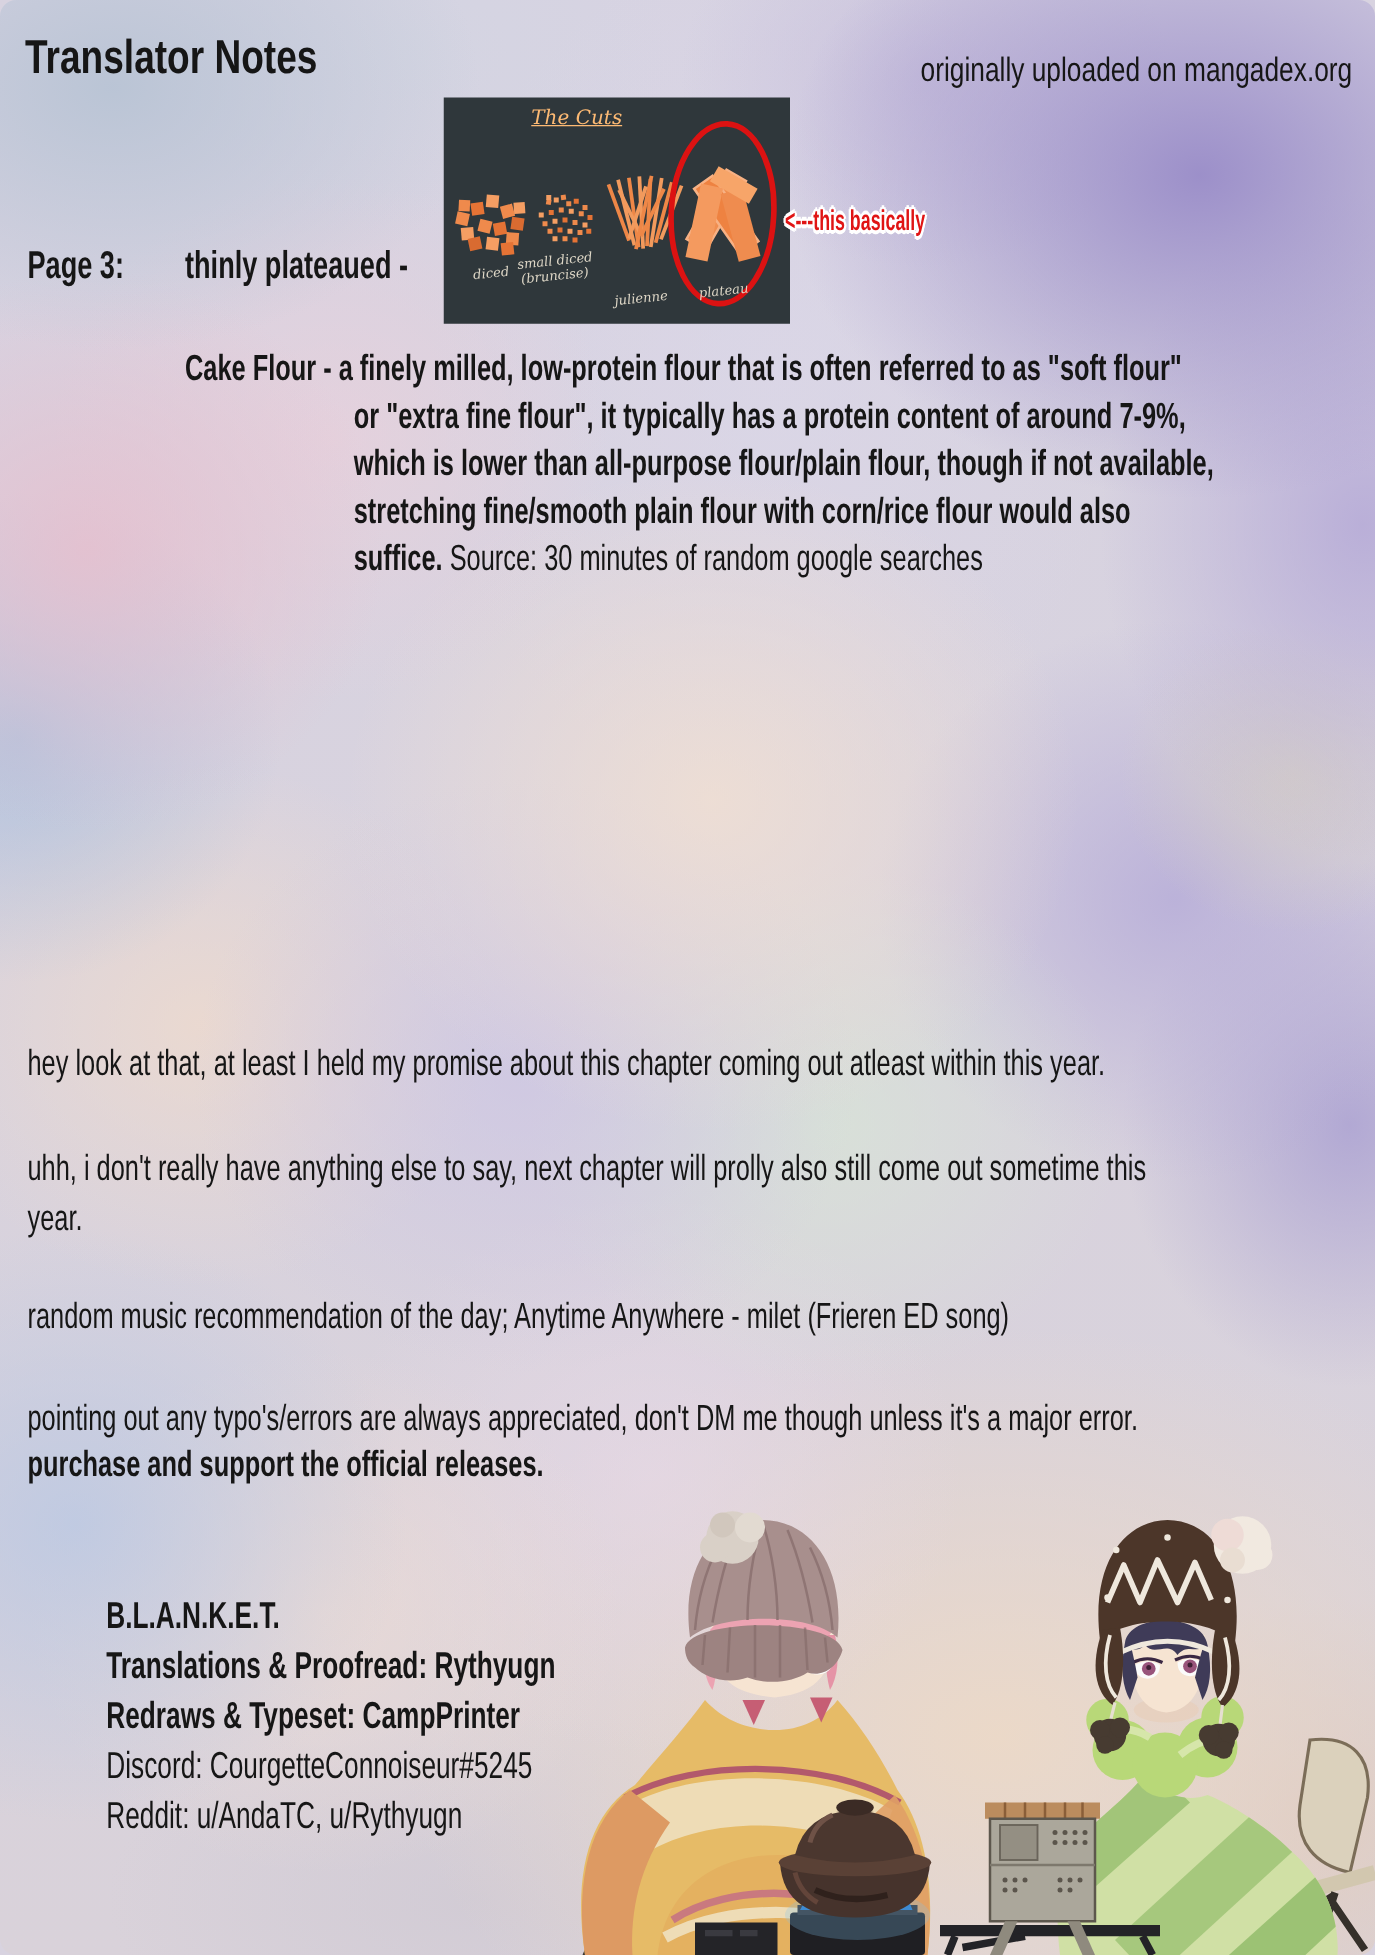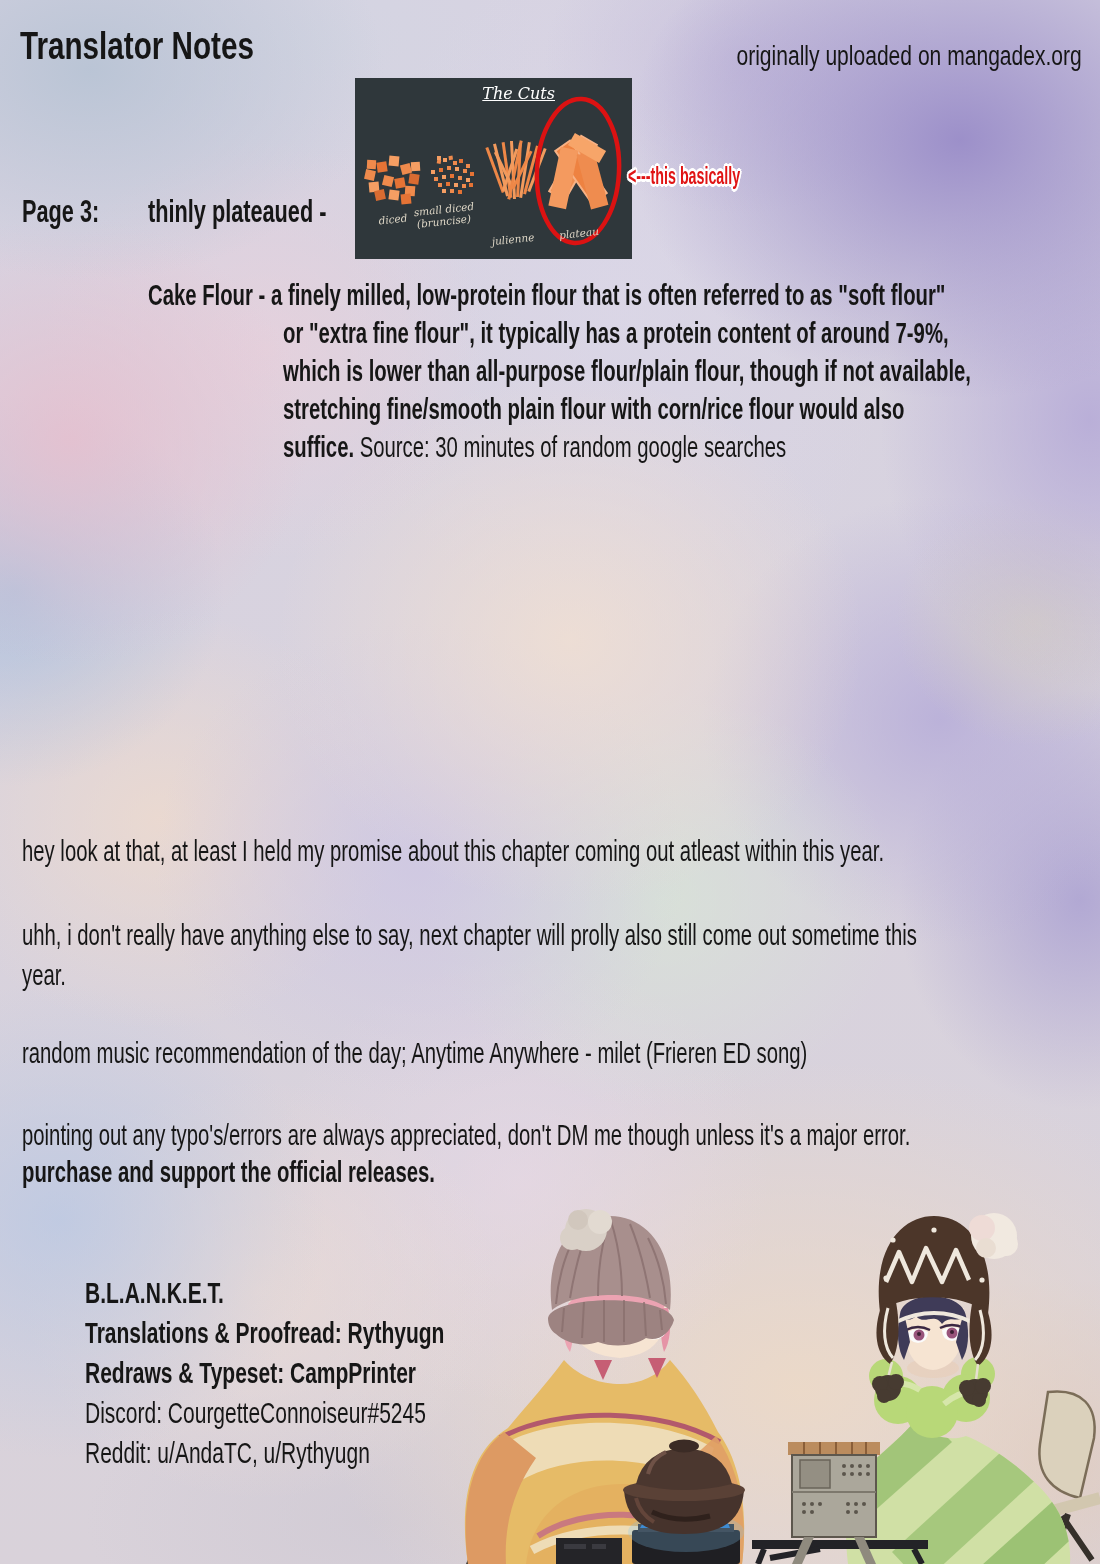--- a/index.html
+++ b/index.html
@@ -1,17 +1,17 @@
 <!DOCTYPE html>
 <html><head>
 <meta charset="utf-8">
 <style>
   html,body{margin:0;padding:0;}
   body{width:1100px;height:1564px;overflow:hidden;background:#d8d3e0;}
-  .page{position:relative;width:1100px;height:1564px;overflow:hidden;font-family:"Liberation Sans",sans-serif;}
+  .page{position:relative;width:1100px;height:1564px;overflow:hidden;font-family:"Liberation Sans",sans-serif;border-radius:13px;}
   .bg{position:absolute;inset:0;
     background:
       radial-gradient(420px 300px at 90px 70px,  rgba(183,195,212,.9), rgba(183,195,212,0) 70%),
       radial-gradient(300px 200px at 330px 40px, rgba(211,213,226,.8), rgba(211,213,226,0) 70%),
       radial-gradient(460px 360px at 960px 140px,rgba(153,140,200,.95),rgba(153,140,200,0) 72%),
       radial-gradient(300px 380px at 1090px 420px,rgba(178,166,214,.8),rgba(178,166,214,0) 70%),
       radial-gradient(280px 220px at 740px 60px, rgba(196,187,219,.7), rgba(196,187,219,0) 70%),
       radial-gradient(340px 320px at 70px 440px, rgba(230,191,206,.85),rgba(230,191,206,0) 70%),
       radial-gradient(300px 280px at 15px 590px, rgba(170,191,220,.8), rgba(170,191,220,0) 70%),
       radial-gradient(320px 300px at 265px 350px,rgba(234,208,219,.7), rgba(234,208,219,0) 70%),
@@ -32,21 +32,21 @@
       linear-gradient(180deg,#d7d3e2,#d9d2da);}
   .ct{position:absolute;color:#161616;white-space:nowrap;transform-origin:left top;transform:scaleX(.7);font-size:29px;line-height:1.05;}
   .b{font-weight:700;}
   .title{font-size:38px;font-weight:700;transform:scaleX(.78);}
   .upload{font-size:27px;transform-origin:right top;transform:scaleX(.78);}
   .pageref{font-size:31px;font-weight:700;}
   .ann{font-size:23px;font-weight:700;transform:scaleX(.62);color:#e01414;
        text-shadow:-3px 0 #fff,3px 0 #fff,0 -3px #fff,0 3px #fff,-2px -2px #fff,2px -2px #fff,-2px 2px #fff,2px 2px #fff;}
   .credit{font-size:30px;}
   .cuts{position:absolute;left:355px;top:78px;width:277px;height:181px;background:#2f373b;overflow:hidden;}
-  .cuts-title{position:absolute;left:70px;top:6px;width:130px;text-align:right;color:#ffffff;
+  .cuts-title{position:absolute;left:70px;top:6px;width:130px;text-align:left;color:#fdba74;
       font-family:"DejaVu Serif",serif;font-style:italic;font-size:16px;text-decoration:underline;}
   .chalk{position:absolute;color:#ddd6c6;font-family:"DejaVu Serif",serif;font-style:italic;
       font-size:10.5px;text-align:center;transform:rotate(-6deg);line-height:1.05;}
   .scene{position:absolute;left:452px;top:1192px;width:648px;height:372px;}
 </style>
 </head>
 <body>
 
 <div class="page">
   <div class="bg"></div>

